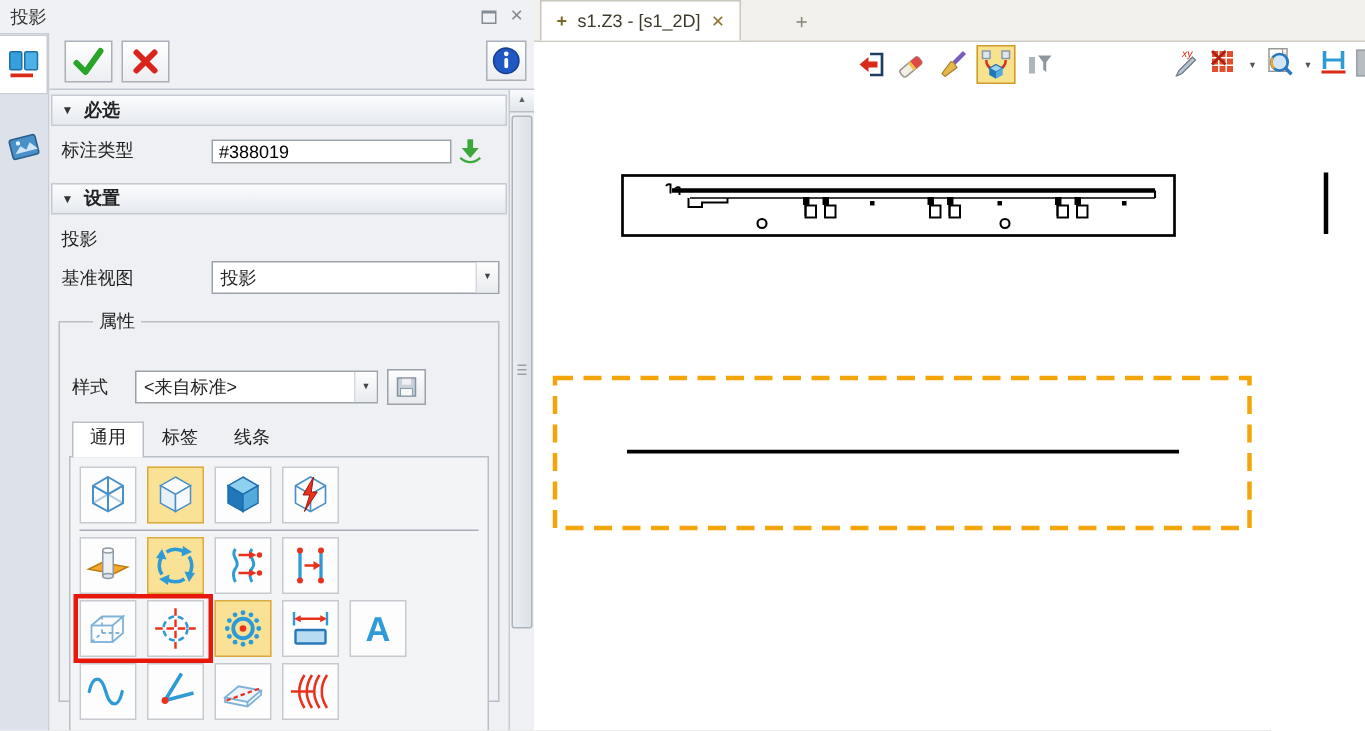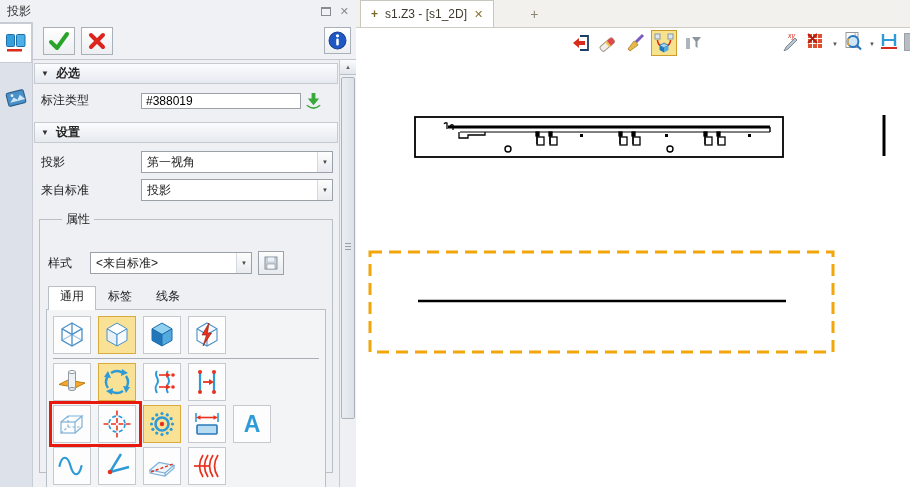--- a/index.html
+++ b/index.html
@@ -144,28 +144,24 @@
             </div>
 
 
             <div class="sec-hdr" style="margin-top:9px">
               <span class="sec-tri">▼</span>
               <span>设置</span>
             </div>
 
             <div class="frow" style="margin-top:5px">
               <span class="flabel">投影</span>
-              <div class="combo" style="width:192px">
-                <span class="cval">第一视角</span>
-                <span class="ccar">▼</span>
-              </div>
             </div>
 
             <div class="frow">
-              <span class="flabel">来自标准</span>
+              <span class="flabel">基准视图</span>
               <div class="combo" style="width:192px">
                 <span class="cval">投影</span>
                 <span class="ccar">▼</span>
               </div>
             </div>
 
             <fieldset class="props">
               <legend>属性</legend>
 
               <div class="frow" style="padding-left:2px;margin-top:14px">

